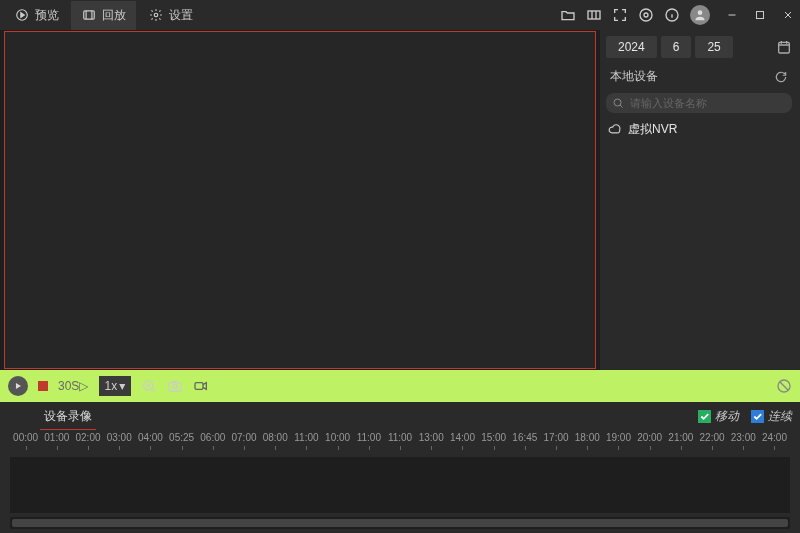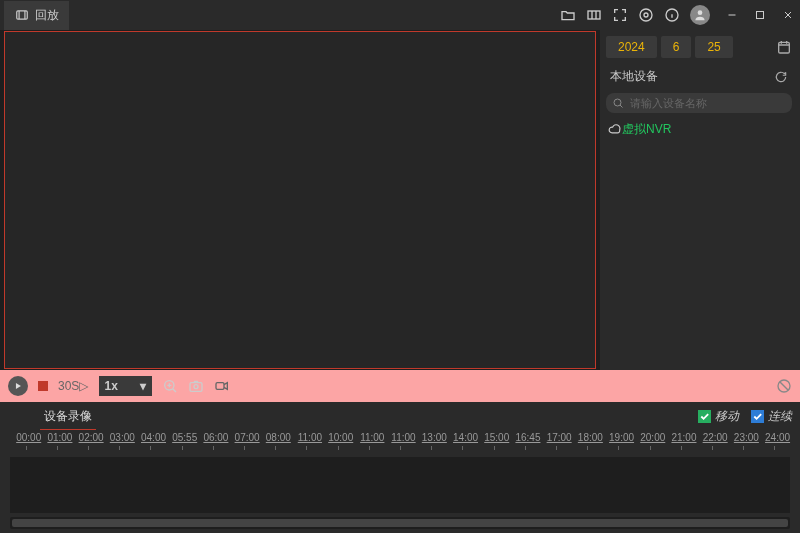--- a/index.html
+++ b/index.html
@@ -16,70 +16,88 @@
   .win-controls { display: flex; gap: 12px; margin-left: 4px; }
   
   
   .main { display: flex; height: 340px; }
   .video-area { width: 600px; height: 340px; background: #1e1e1e; }
   .video-frame { width: 592px; height: 338px; margin: 1px 4px; border: 1px solid #c0392b; background: #262626; }
   
   
   .side { flex: 1; background: #2a2a2a; padding: 2px 8px 0 6px; display:flex; flex-direction:column; }
   .date-row { display: flex; align-items: center; gap: 4px; margin: 4px 0 6px 0; }
-  .date-pill { background: #3a3a3a; color: #eab308; padding: 4px 12px; border-radius: 2px; cursor: pointer; }
+  .date-pill { background: #3a3a3a; color: #e5e5e5; padding: 4px 12px; border-radius: 2px; cursor: pointer; }
   .date-cal { margin-left: auto; color: #aaa; cursor: pointer; }
   .section-row { display: flex; align-items: center; justify-content: space-between; color: #ccc; margin: 4px 4px; }
   .search-box { display: flex; align-items: center; background: #3a3a3a; border-radius: 8px; padding: 4px 6px; gap: 6px; margin: 4px 0; }
   .search-box input { background: transparent; border: none; outline: none; color: #ccc; font-size: 11px; flex: 1; }
   .search-box input::placeholder { color: #666; }
-  .device-item { display: flex; align-items: center; padding: 4px 2px; color: #22c55e; cursor: pointer; }
-  
-  
-  .ctrlbar { height: 30px; background: #fca5a5; display: flex; align-items: center; padding: 16px 8px; gap: 10px; }
+  .device-item { display: flex; align-items: center; gap: 6px; padding: 4px 2px; color: #e5e5e5; cursor: pointer; }
+  
+  
+  .ctrlbar { height: 30px; background: #bef264; display: flex; align-items: center; padding: 16px 8px; gap: 10px; }
   .play-circle { width: 20px; height: 20px; border-radius: 50%; background: #555; display:flex; align-items:center; justify-content:center; cursor:pointer; }
   .stop-sq { width: 10px; height: 10px; background: #c0392b; cursor: pointer; }
-  .speed-box { background: #3a3a3a; padding: 3px 6px; display: flex; align-items: flex-start; gap: 22px; cursor: pointer; color:#ccc;font-weight:bold; }
+  .speed-box { background: #3a3a3a; padding: 3px 6px; display: flex; align-items: flex-start; gap: 2px; cursor: pointer; color:#ccc; }
   .ctrl-dim { color: #666; }
   .right-end { margin-left: auto; color: #888; cursor:pointer; }
   
   
   .rectabs { height: 28px; background: #2a2a2a; display: flex; align-items: center; padding: 0 8px; }
   .rectab { padding: 6px 4px; color: #ddd; position: relative; cursor: pointer; margin-left: 32px; }
   .rectab.active::after { content:""; position:absolute; left:0; right:0; bottom:0; height:2px; background:#c0392b; }
   .chk-group { margin-left: auto; display: flex; align-items: center; gap: 12px; font-style: italic; }
   .chk { display: flex; align-items: center; gap: 4px; cursor: pointer; }
   .chk-box { width: 13px; height: 13px; display: flex; align-items:center; justify-content:center; }
   .chk-g { background:#27ae60; }
   .chk-b { background:#2e7dd6; }
   
   
   .timeline { background:#2a2a2a; height: 104px; padding: 0 4px; position:relative; }
   .ruler { display:flex; justify-content: space-between; font-size:10px; color:#999; padding: 2px 6px 0 6px; position:relative; }
-  .ruler span { flex:1; text-align:right; position:relative;text-decoration:underline; }
+  .ruler span { flex:1; text-align:center; position:relative; }
   .ruler span::before { content:""; position:absolute; left:50%; top:14px; width:1px; height:4px; background:#666; }
   .track { background:#1e1e1e; height:56px; margin: 14px 6px 0 6px; }
   .hscroll { height:12px; background:#1e1e1e; margin:4px 6px 0 6px; position:relative; border-radius:2px; }
   .hscroll-thumb { position:absolute; left:2px; right:2px; top:2px; bottom:2px; background:#444; border-radius:2px; cursor:pointer; }
   
   svg { display:block; }
 </style>
 </head>
 <body>
 
 <div class="topbar">
   <div class="topbar-tabs">
+    <div class="top-tab">
+      <span class="tbicon">
+        <svg width="14" height="14" viewBox="0 0 24 24" fill="none" stroke="#ccc" stroke-width="2">
+            <circle cx="12" cy="12" r="9"></circle>
+            <path d="M10 8l6 4-6 4z" fill="#ccc"></path>
+          </svg>
+      </span>
+      <span>预览</span>
+    </div>
     <div class="top-tab active">
       <span class="tbicon">
         <svg width="14" height="14" viewBox="0 0 24 24" fill="none" stroke="#ccc" stroke-width="2">
             <rect x="3" y="5" width="18" height="14" rx="2"></rect>
             <path d="M7 5v14M17 5v14"></path>
           </svg>
       </span>
       <span>回放</span>
+    </div>
+    <div class="top-tab">
+      <span class="tbicon">
+        <svg width="14" height="14" viewBox="0 0 24 24" fill="none" stroke="#ccc" stroke-width="2">
+            <circle cx="12" cy="12" r="3"></circle>
+            <path d="M12 2v3M12 19v3M4.2 4.2l2.1 2.1M17.7 17.7l2.1 2.1M2 12h3M19 12h3M4.2 19.8l2.1-2.1M17.7 6.3l2.1-2.1"></path>
+          </svg>
+      </span>
+      <span>设置</span>
     </div>
   </div>
   <div class="topbar-right">
     <span class="tbicon">
         <svg width="16" height="16" viewBox="0 0 24 24" fill="none" stroke="#ccc" stroke-width="2">
           <path d="M3 7h6l2 2h10v10H3z"></path>
         </svg>
       </span>
     <span class="tbicon">
         <svg width="16" height="16" viewBox="0 0 24 24" fill="none" stroke="#ccc" stroke-width="2">
@@ -235,21 +253,21 @@
   </div>
 </div>
 
 <div class="timeline">
   <div class="ruler" id="ruler">
       <span>00:00</span>
       <span>01:00</span>
       <span>02:00</span>
       <span>03:00</span>
       <span>04:00</span>
-      <span>05:55</span>
+      <span>05:25</span>
       <span>06:00</span>
       <span>07:00</span>
       <span>08:00</span>
       <span>11:00</span>
       <span>10:00</span>
       <span>11:00</span>
       <span>11:00</span>
       <span>13:00</span>
       <span>14:00</span>
       <span>15:00</span>

